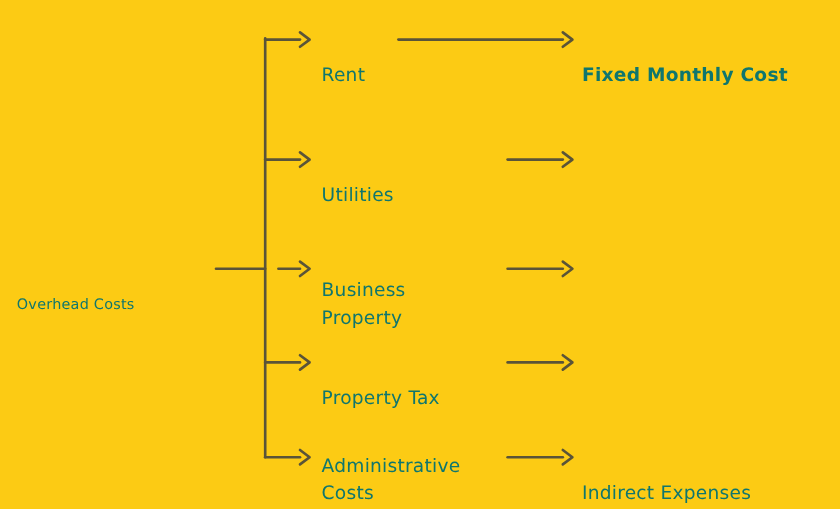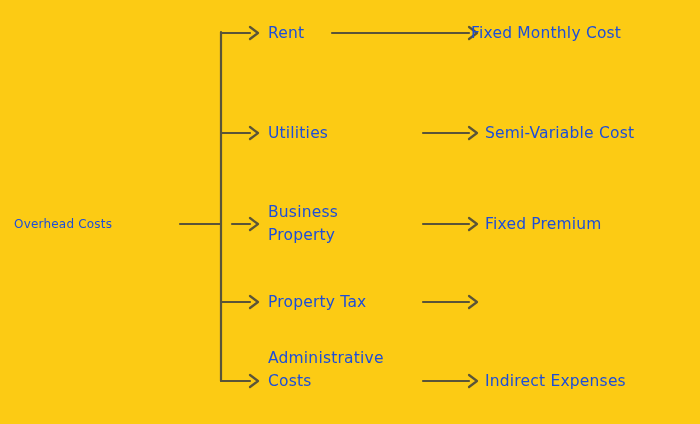--- a/index.html
+++ b/index.html
@@ -21,28 +21,29 @@
   }
   #connector-layer {
     position: absolute;
     left: 0;
     top: 0;
     width: 700px;
     height: 424px;
   }
   .node-label {
     position: absolute;
-    color: #1d4ed8;
+    color: #0f766e;
     font-family: "DejaVu Sans", sans-serif;
     font-size: 15.5px;
     font-weight: 400;
     line-height: 23px;
     letter-spacing: 0.2px;
     white-space: pre-line;
     transform: translateY(-50%);
+    margin-top: 30px;
   }
   .node-root {
     font-size: 12px;
   }
   .node-mid { }
   .node-leaf { }
 </style>
 </head>
 <body>
 
@@ -95,22 +96,20 @@
   <div class="node-label node-mid" style="left:268px; top:133px;">Utilities</div>
 
   <div class="node-label node-mid" style="left:268px; top:224px;">Business
 Property</div>
 
   <div class="node-label node-mid" style="left:268px; top:302px;text-align:right;">Property Tax</div>
 
   <div class="node-label node-mid" style="left:268px; top:370px;">Administrative
 Costs</div>
 
-  <div class="node-label node-leaf" style="left:471px; top:33px;">Fixed Monthly Cost</div>
+  <div class="node-label node-leaf" style="left:485px; top:33px;font-weight:bold;">Fixed Monthly Cost</div>
 
-  <div class="node-label node-leaf" style="left:485px; top:133px;">Semi-Variable Cost</div>
 
-  <div class="node-label node-leaf" style="left:485px; top:224px;">Fixed Premium</div>
 
 
   <div class="node-label node-leaf" style="left:485px; top:381px;">Indirect Expenses</div>
 
 </div>
 
 </body></html>

